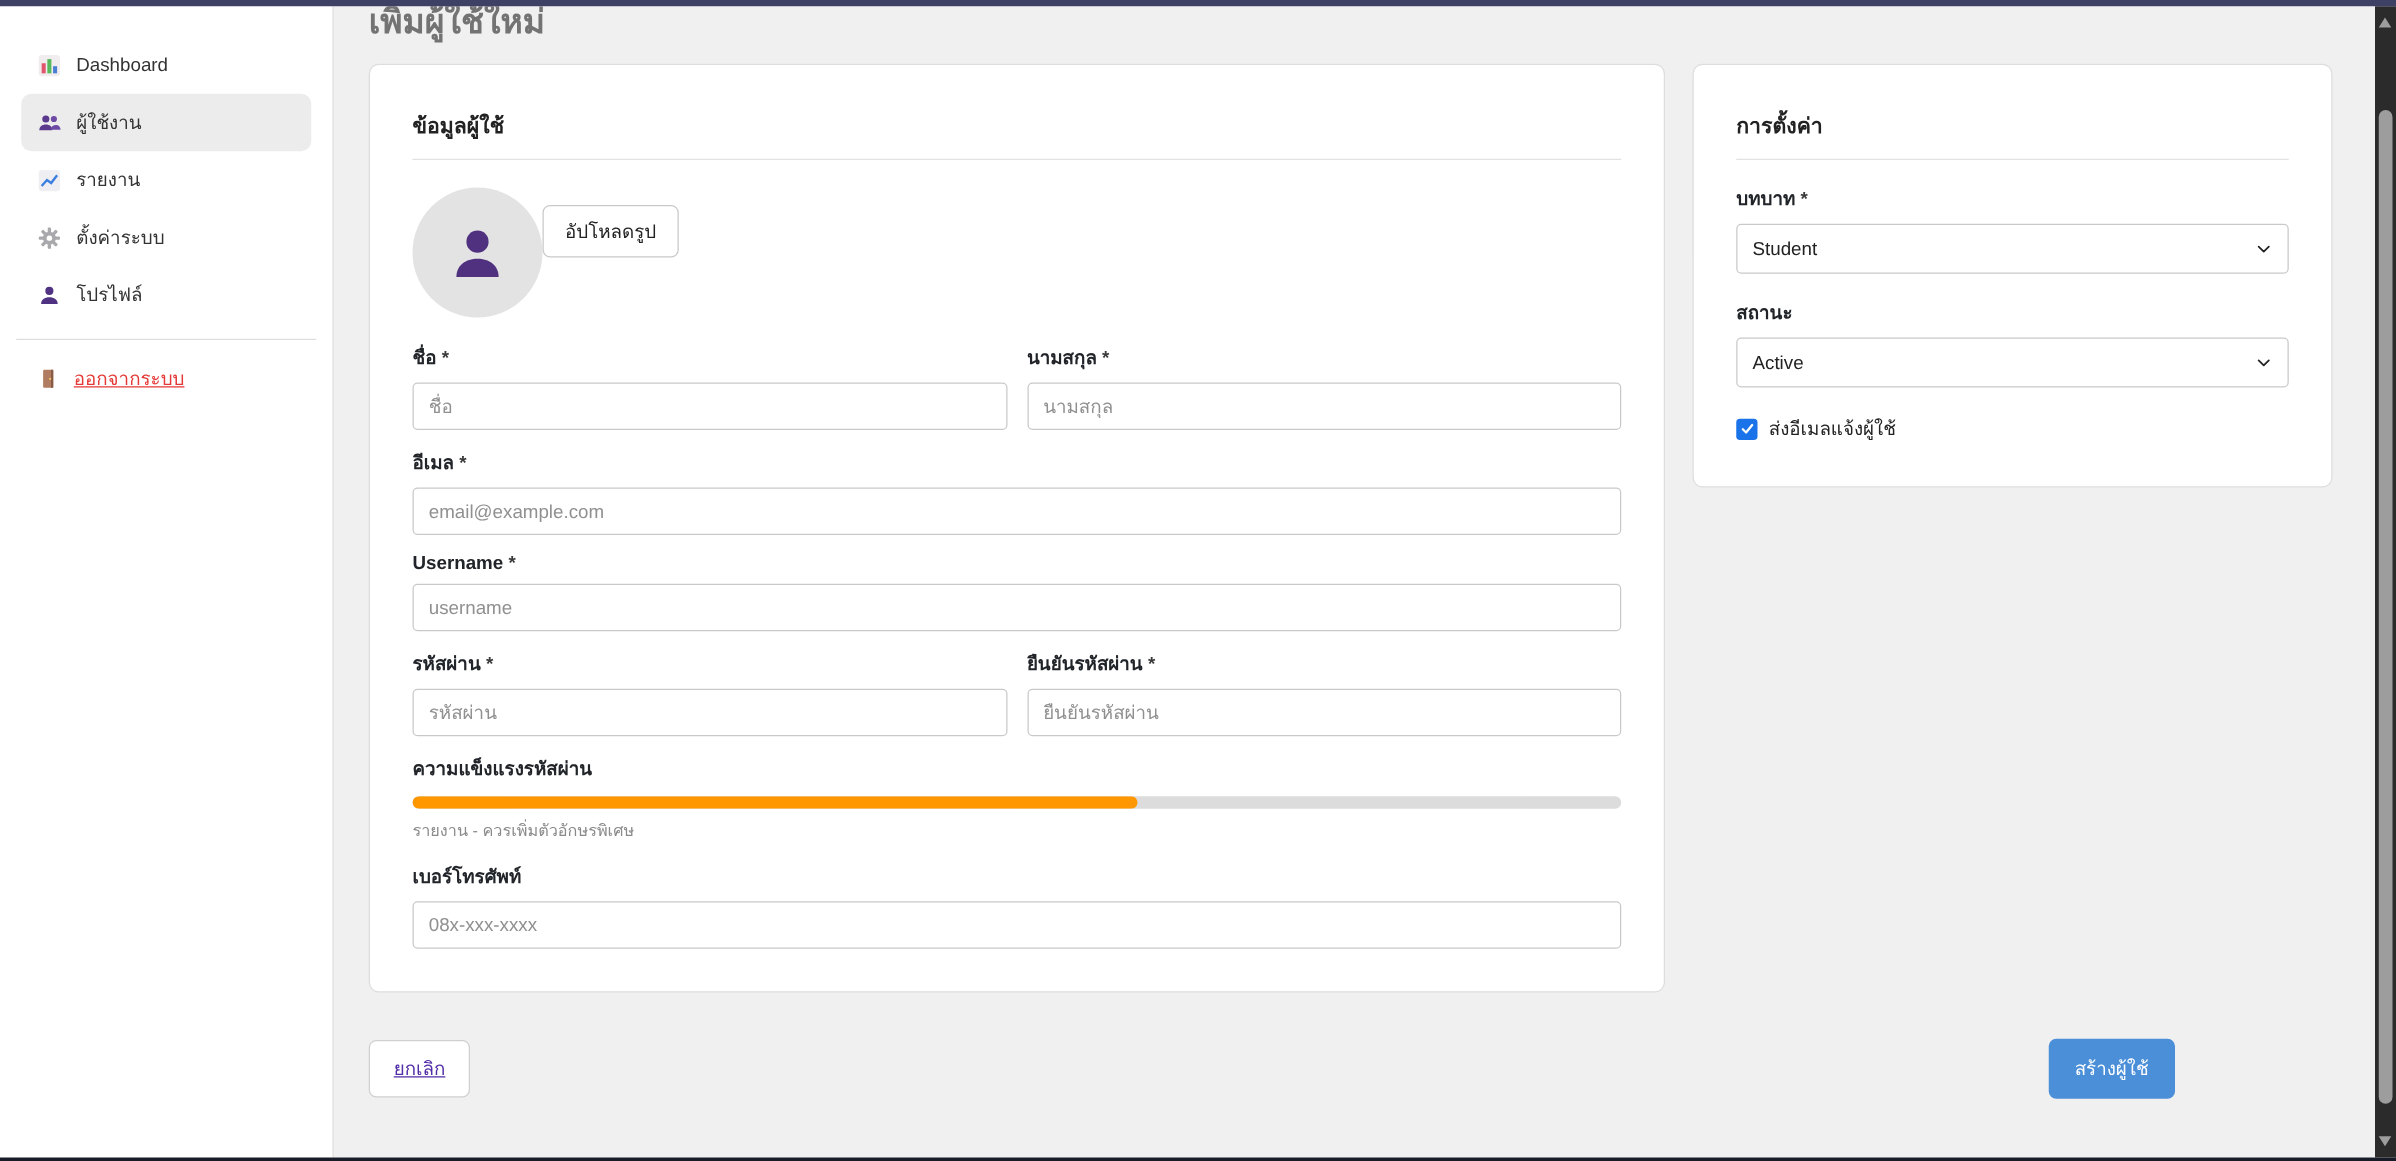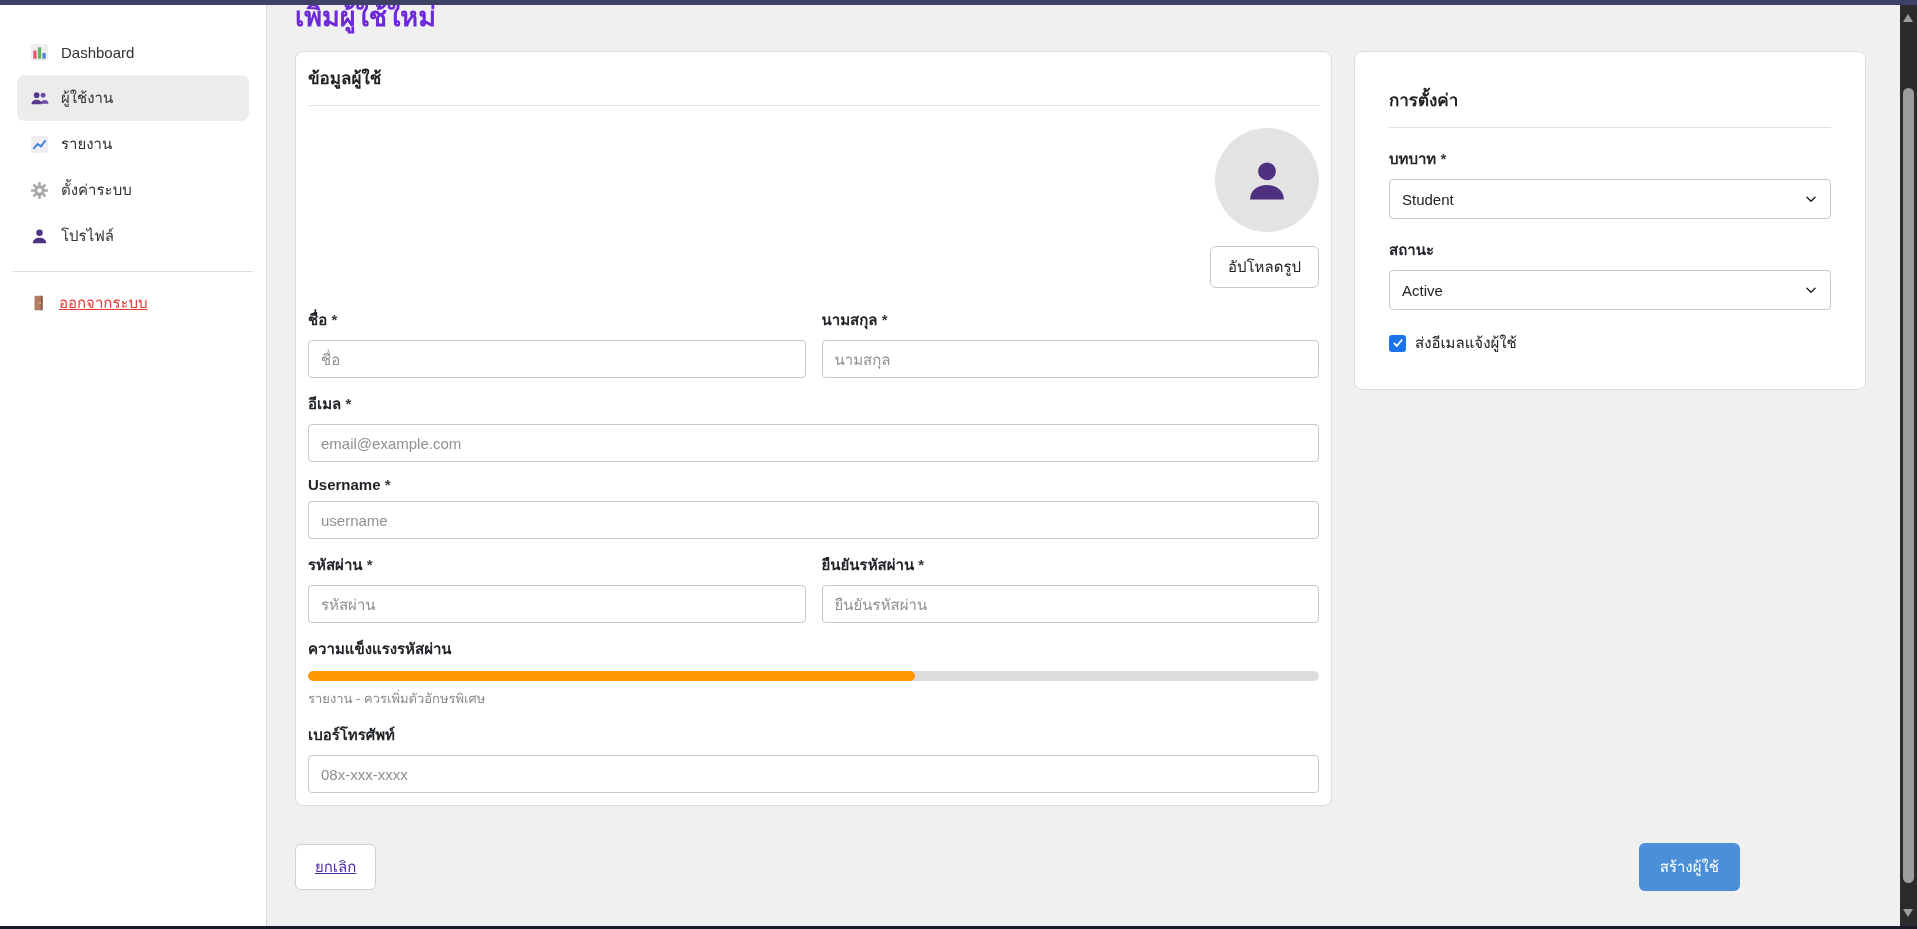--- a/index.html
+++ b/index.html
@@ -18,33 +18,33 @@
     font-size:15px; color:#333; border-radius:8px; cursor:pointer; }
   .nav-item.active { background:#ececec; }
   .nav-icon { width:19px; height:19px; display:inline-flex; }
   .side-divider { border:none; border-top:1px solid #ddd; margin:12px -4px 0 -4px; }
   .logout-item { display:flex; align-items:center; gap:10px; height:46px; padding:0 13px;
     margin-top:8px; font-size:15px; cursor:pointer; }
   .logout-item span.lbl { color:#e53935; text-decoration:underline; }
 
   
   .main { flex:1; background:#f0f0f1; padding:0 34px 0 28px; overflow:hidden; }
-  h1.page-title { font-size:27px; line-height:30px; font-weight:bold; color:#6d28d9; margin:-3px 0 19px 0; }
+  h1.page-title { font-size:27px; line-height:30px; font-weight:bold; color:#737373; margin:-3px 0 19px 0; }
 
   .content-row { display:flex; gap:22px; align-items:flex-start; }
 
   .card { background:#fff; border:1px solid #ddd; border-radius:8px; }
   .card h2 { font-size:17px; font-weight:bold; color:#222; }
   .card-divider { border:none; border-top:1px solid #e2e2e2; margin-top:14px; }
 
-  .user-card { width:1037px; padding:12px; }
+  .user-card { width:1037px; padding:34px; }
   .settings-card { width:512px; padding:34px; }
 
   
-  .avatar-block { display:flex; flex-direction:column; align-items:flex-end; margin-top:22px; }
+  .avatar-block { display:flex; align-items:flex-start; margin-top:22px; }
   .avatar-circle { width:104px; height:104px; border-radius:50%; background:#e3e3e3;
     display:flex; align-items:center; justify-content:center; }
   .upload-btn { margin-top:14px; background:#fff; border:1px solid #c9c9c9; border-radius:6px;
     padding:8px 17px; font-size:15px; color:#222; cursor:pointer; font-family:inherit; }
 
   
   .form-row { display:flex; gap:16px; }
   .form-group { margin-top:14px; flex:1; }
   .form-group.first { margin-top:20px; }
   label.f-label { display:block; font-size:15px; font-weight:bold; color:#212529; margin-bottom:8px; }

